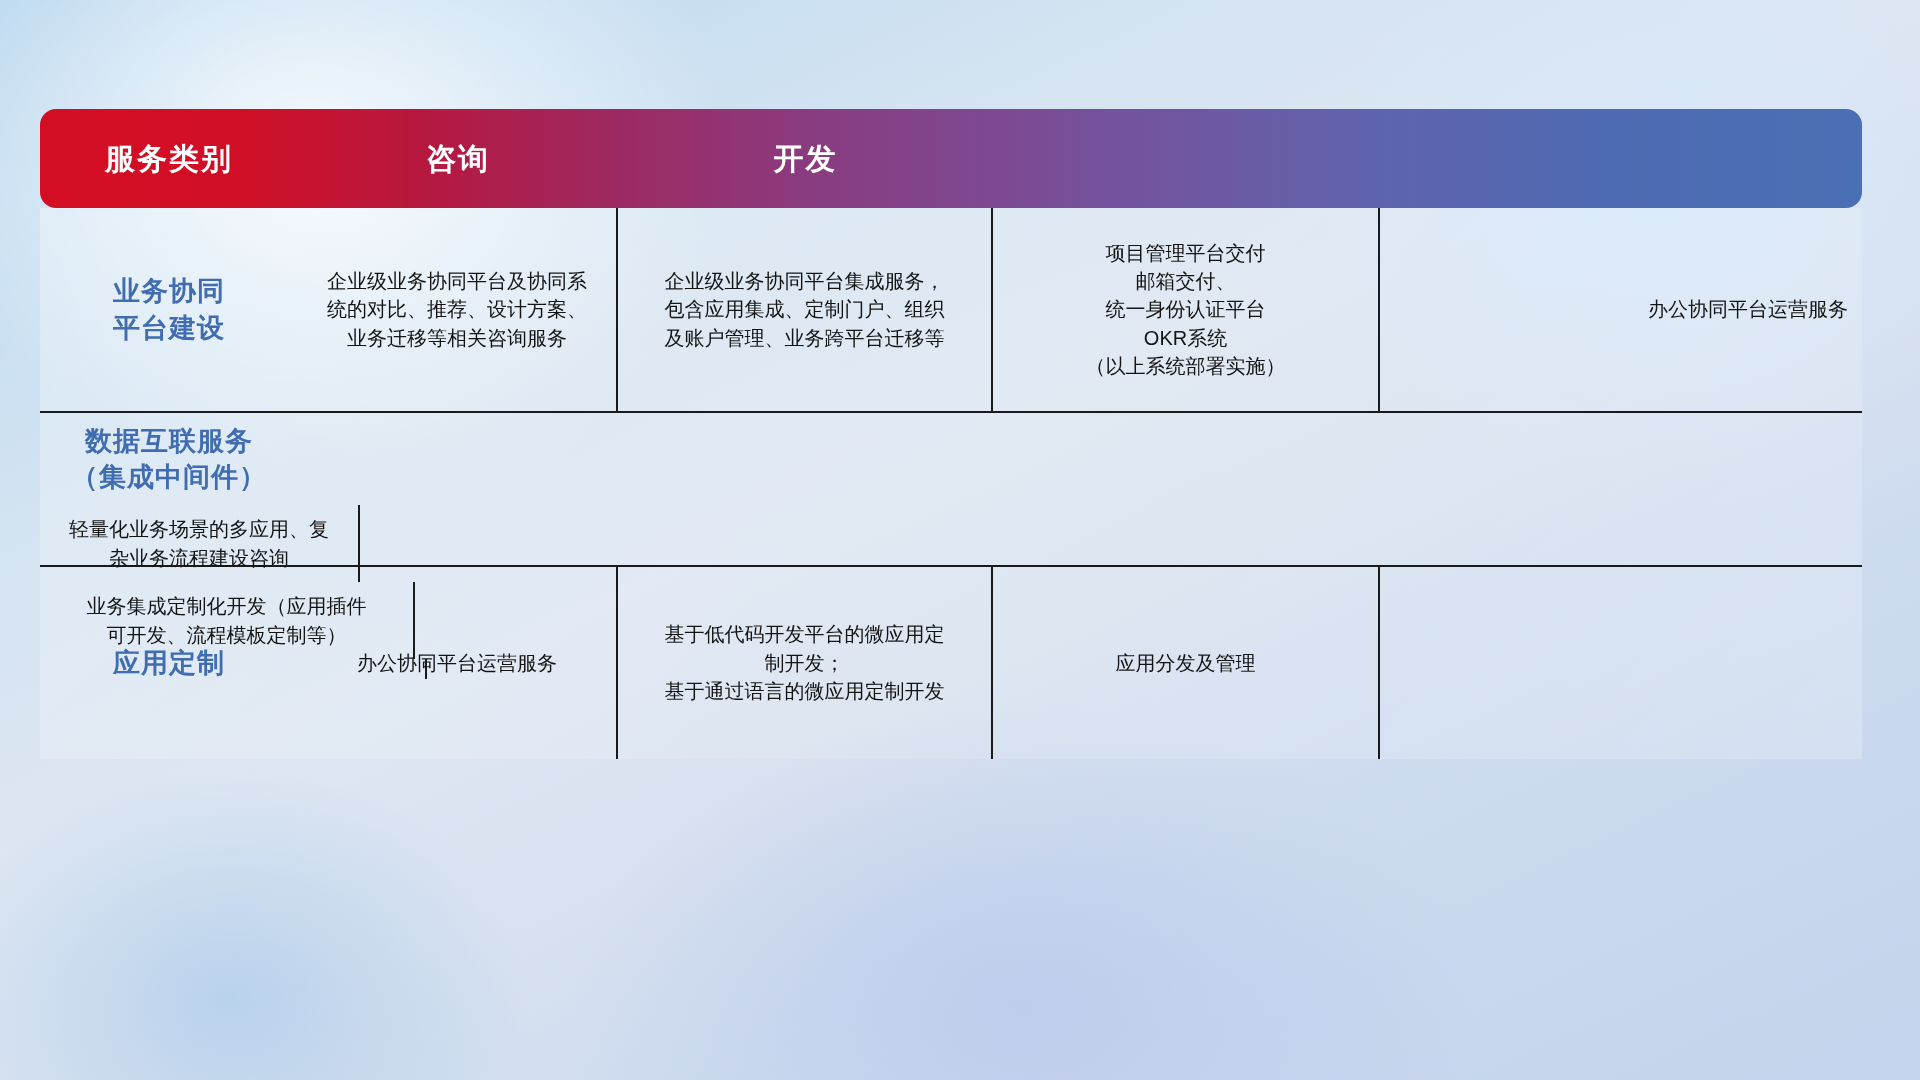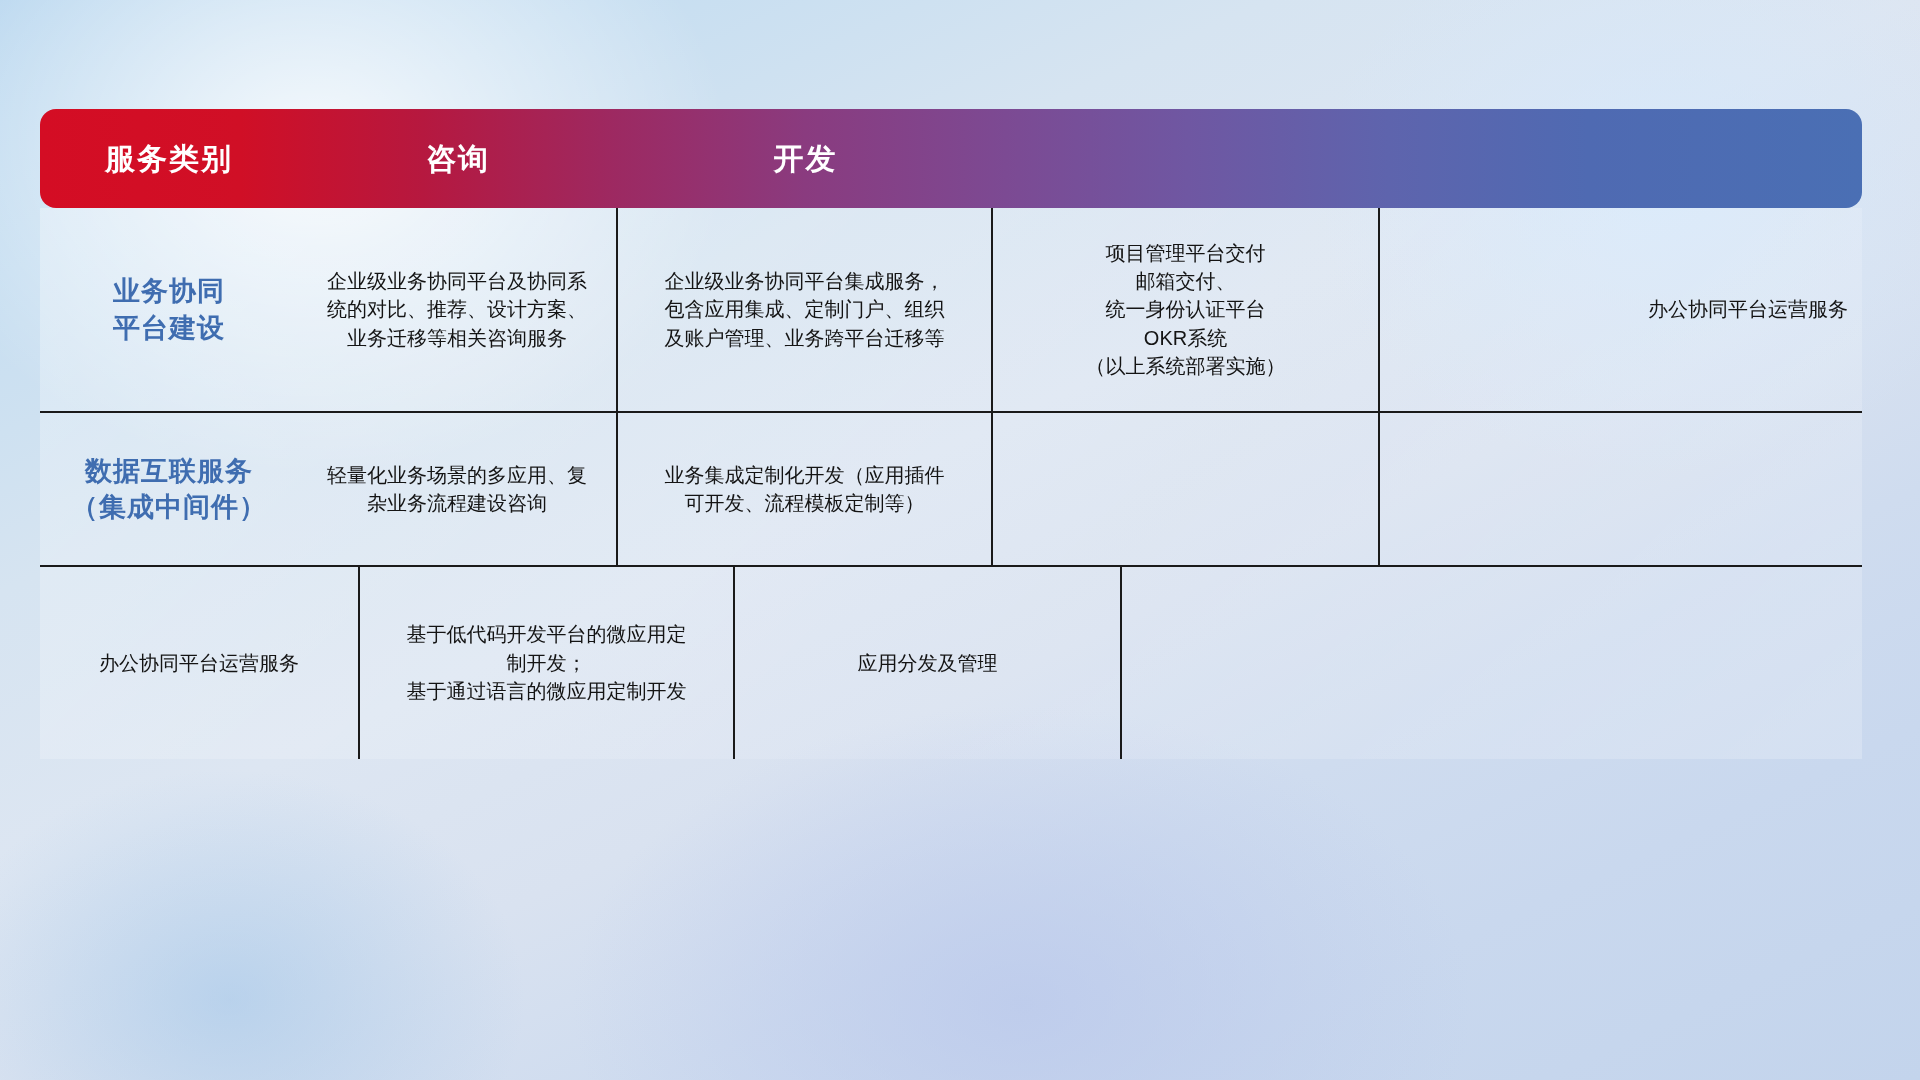--- a/index.html
+++ b/index.html
@@ -137,21 +137,21 @@
 
   
   .c0 { width: 258px; }
   .c1 { width: 320px; }
   .c2 { width: 375px; }
   .c3 { width: 387px; }
   .c4 { width: 482px; justify-content: flex-end; }
 
   
   .r0 { height: 205px; }
-  .r1 { height: 154px; }
+  .r1 { height: 154px; flex-direction: column; }
   .r2 { height: 192px; }
 </style>
 </head>
 <body>
 
 <div id="bg-base"></div>
 <div id="bg-glow-a"></div>
 <div id="bg-glow-b"></div>
 <div id="bg-glow-c"></div>
 <div id="bg-glow-d"></div>
@@ -202,20 +202,23 @@
       </div>
       <div class="cell c3">
         <span class="txt"></span>
       </div>
       <div class="cell nosep c4">
         <span class="txt"></span>
       </div>
     </div>
 
     <div class="trow r2 last">
+      <div class="cell rowlabel c0">
+        <span class="txt">应用定制</span>
+      </div>
       <div class="cell c1">
         <span class="txt">办公协同平台运营服务</span>
       </div>
       <div class="cell c2">
         <span class="txt">基于低代码开发平台的微应用定<br>制开发；<br>基于通过语言的微应用定制开发</span>
       </div>
       <div class="cell c3">
         <span class="txt">应用分发及管理</span>
       </div>
       <div class="cell nosep c4">

